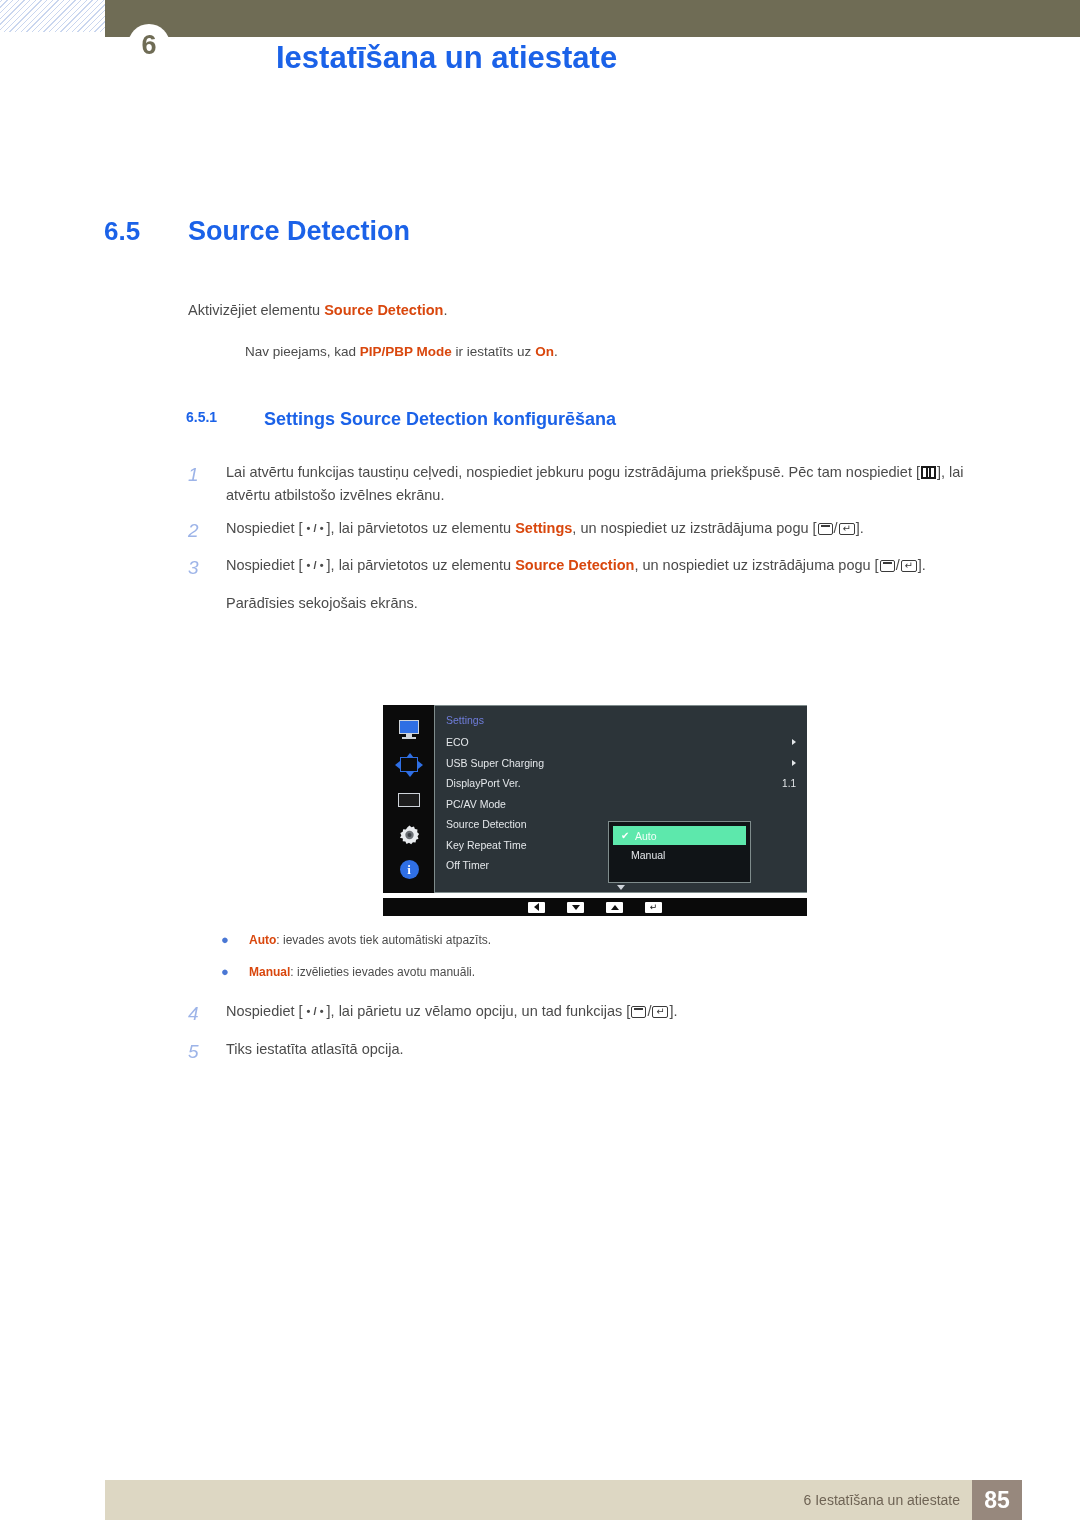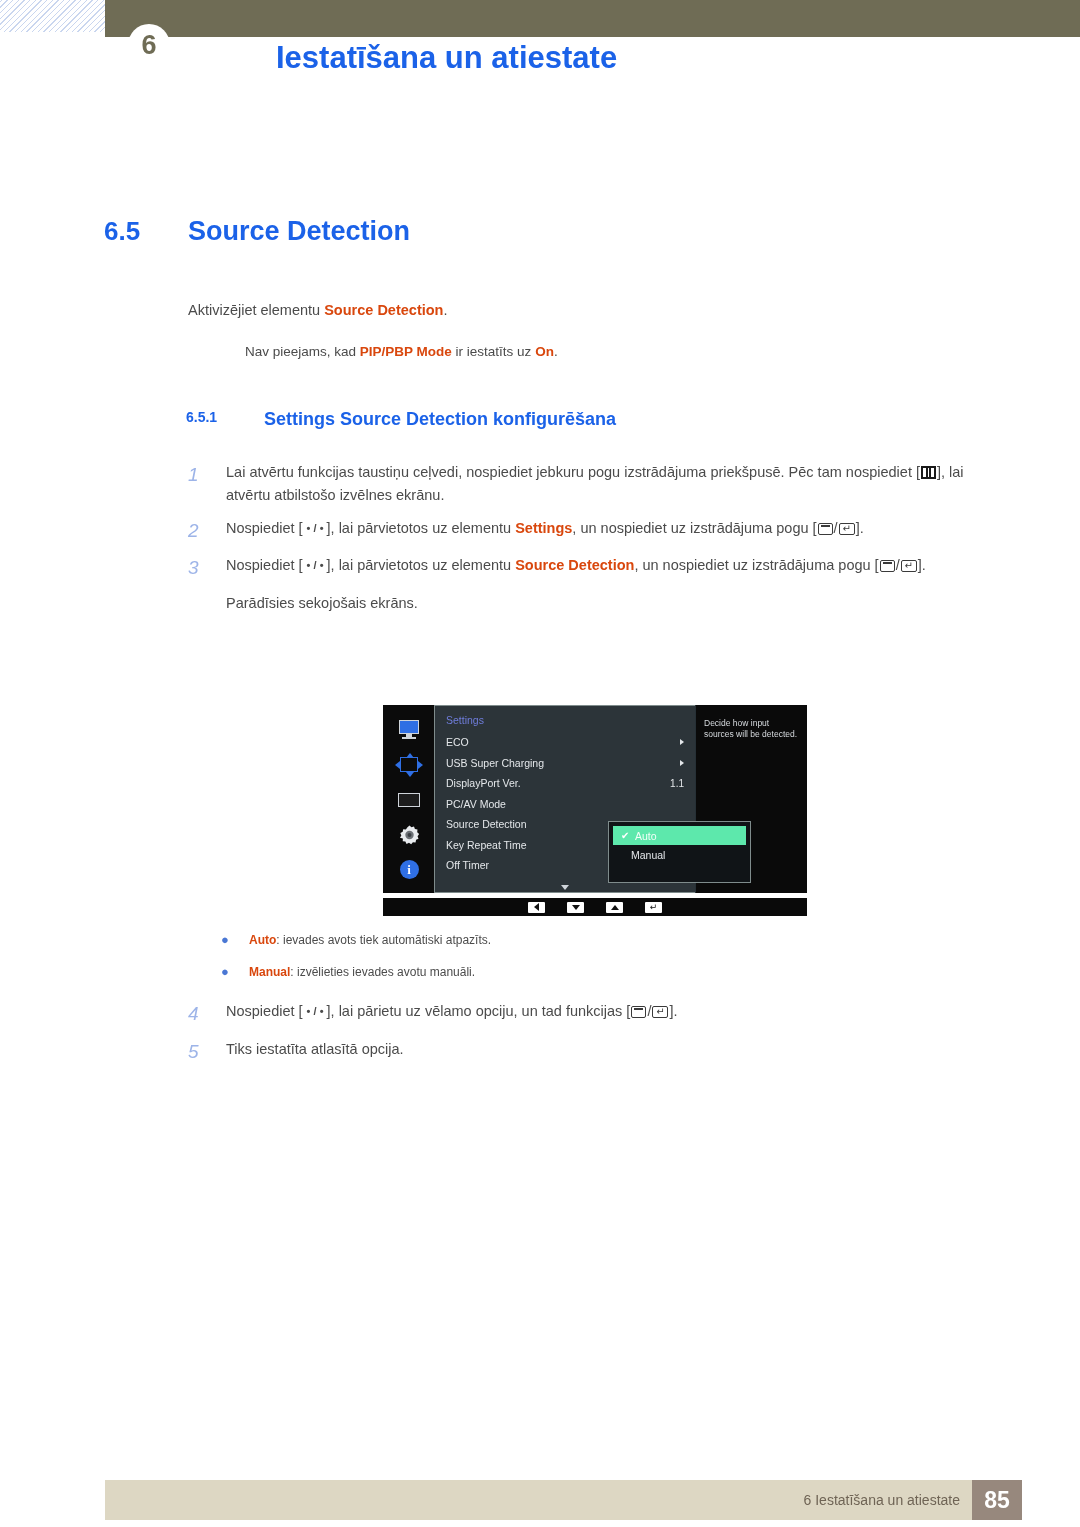--- a/index.html
+++ b/index.html
@@ -351,21 +351,20 @@
           <span class="dd-check">✔</span>
           <span>Auto</span>
         </div>
         <div class="dd-item">
           <span class="dd-spacer"></span>
           <span>Manual</span>
         </div>
       </div>
     </div>
 
-    <div class="osd-help">Decide how input sources will be detected.</div>
   </div>
 
   <div class="osd-bar">
     <span class="bar-btn">
         <span class="tri tri-l"></span>
       </span>
     <span class="bar-btn">
         <span class="tri tri-d"></span>
       </span>
     <span class="bar-btn">

